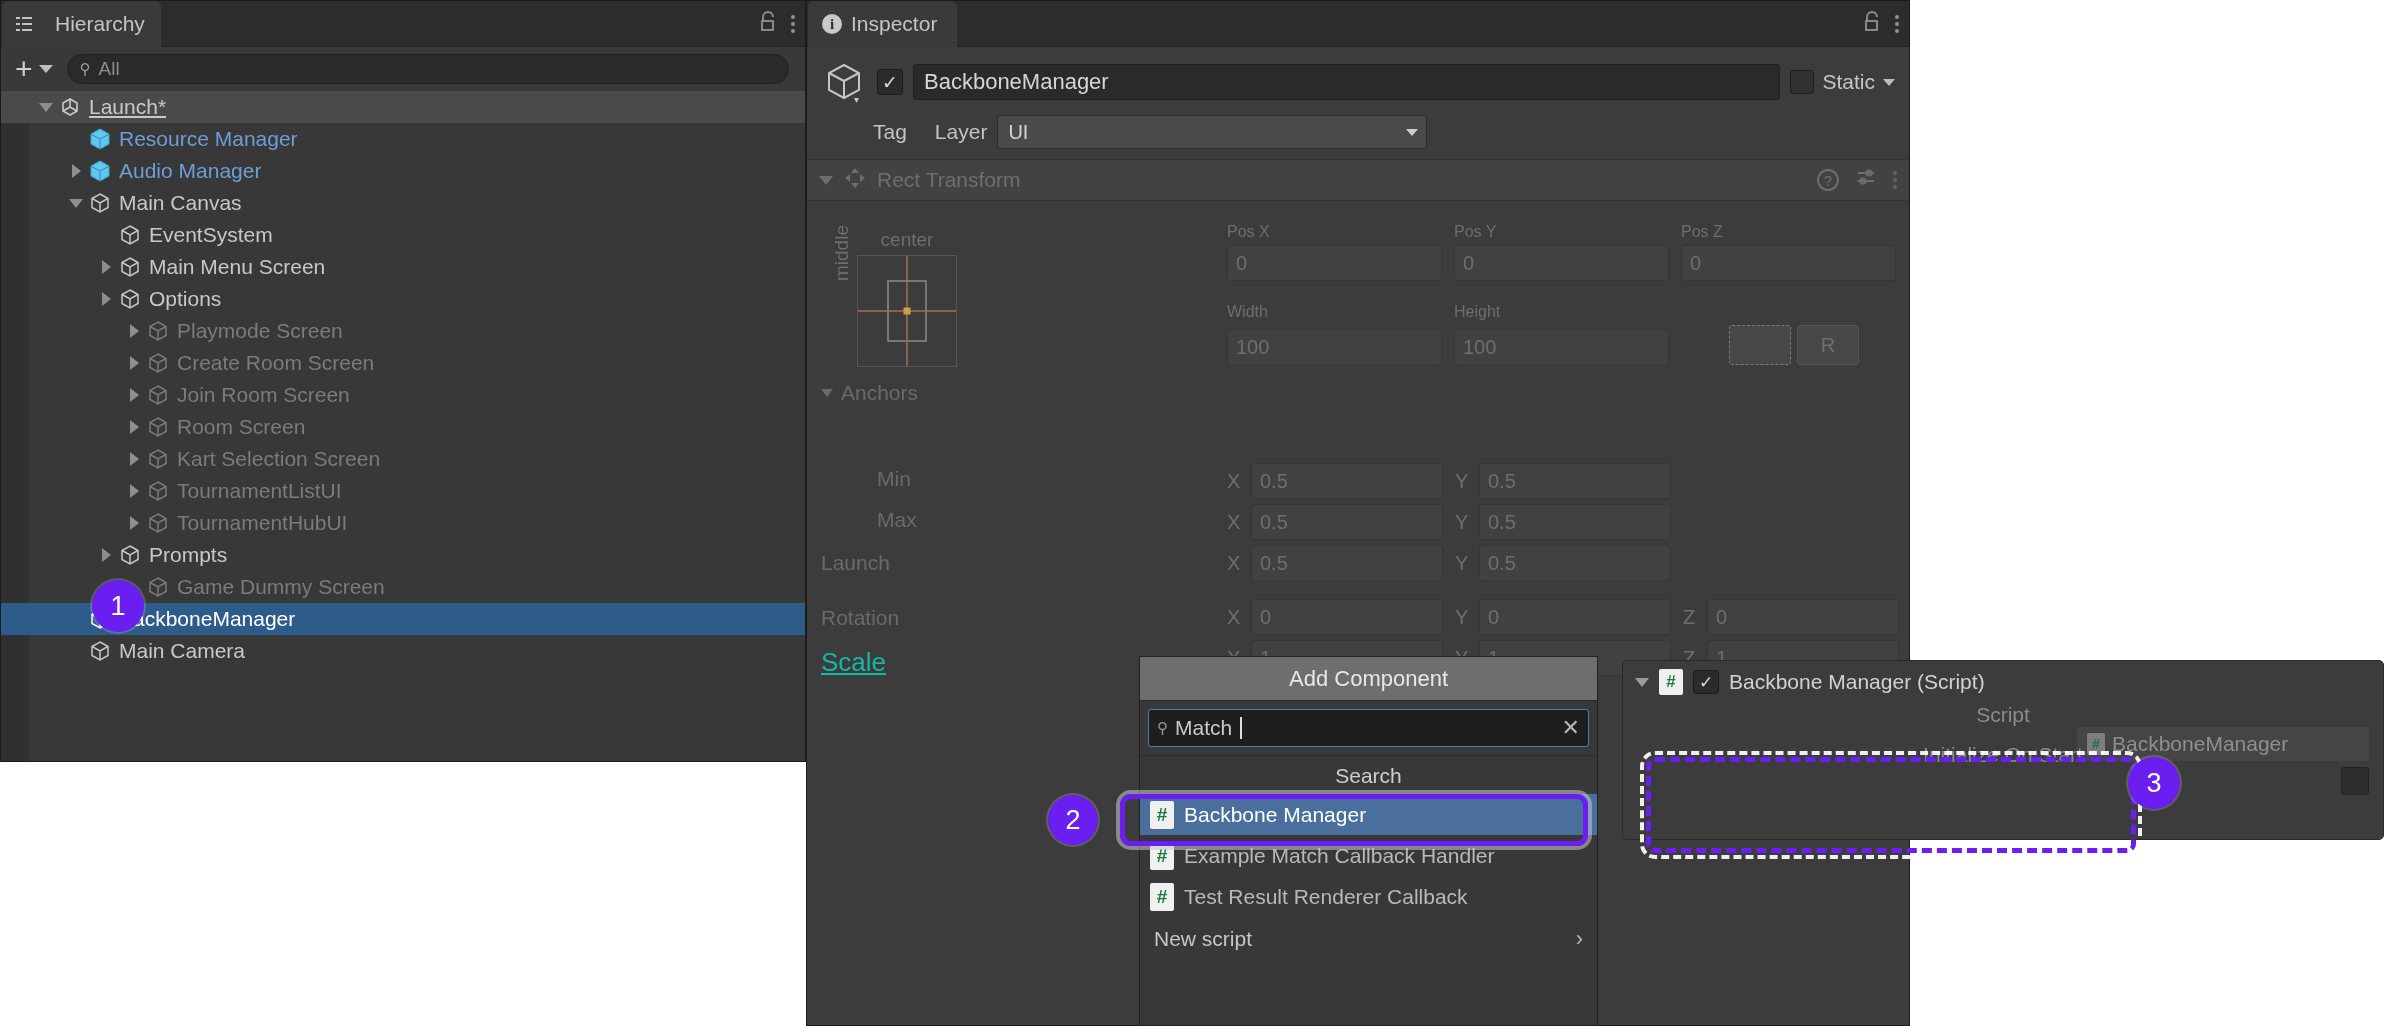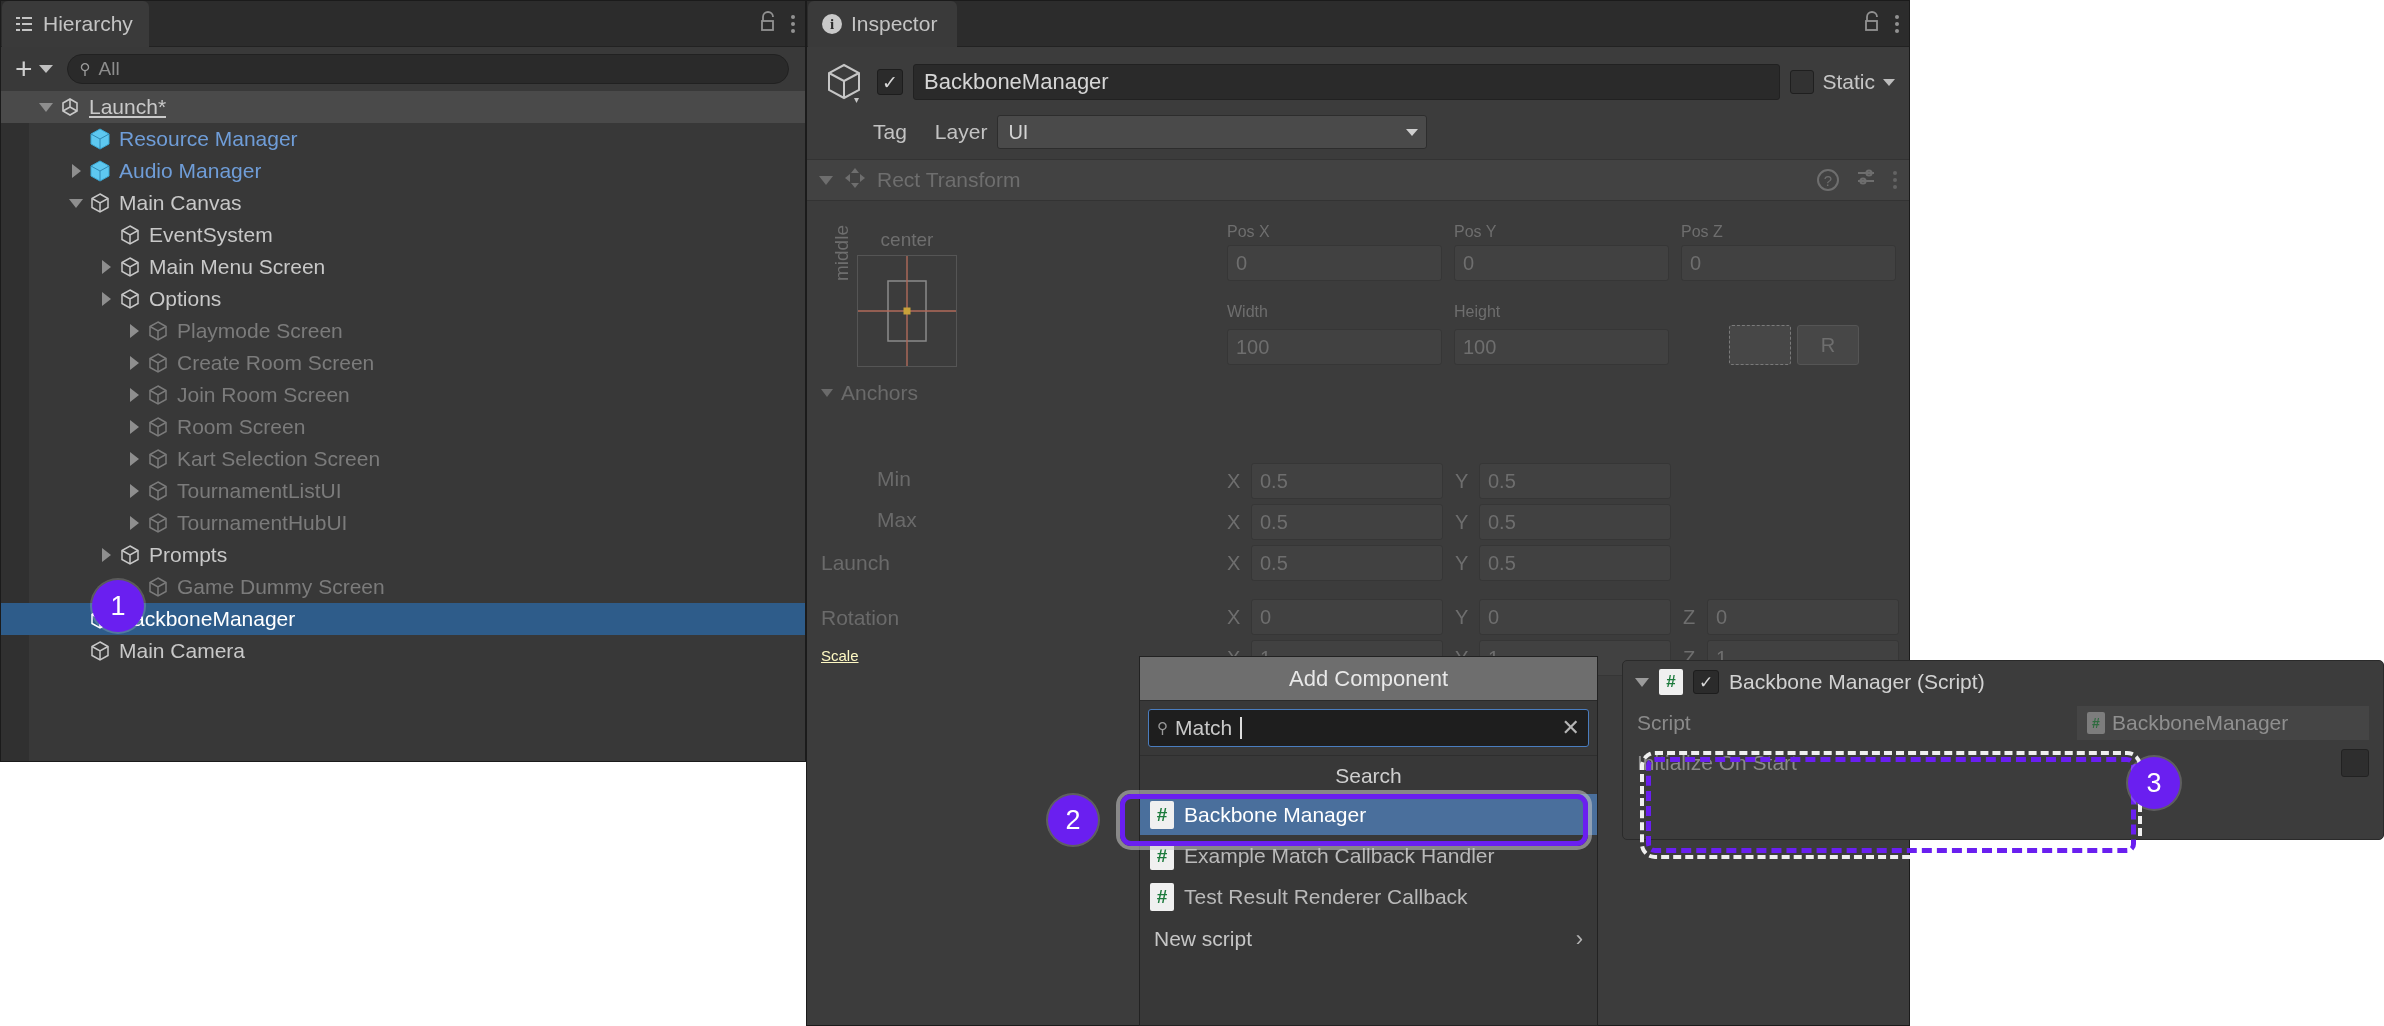--- a/index.html
+++ b/index.html
@@ -18,21 +18,21 @@
     background: #383838; border: 1px solid #1b1b1b;
   }
   .win-tabbar {
     position: relative; height: 46px; background: #2c2c2c;
     border-bottom: 1px solid #222;
   }
   .win-tab {
     position: absolute; left: 1px; top: 0; height: 46px;
     background: #3a3a3a; border-top-left-radius: 6px; border-top-right-radius: 6px;
     display: flex; align-items: center; padding: 0 16px 0 12px;
-    color: #c4c4c4; font-size: 21px;
+    color: #c4c4c4; font-size: 21px; gap: 12px;
   }
   .tab-icon { margin-right: 9px; display: inline-flex; }
   .win-tools { position: absolute; right: 10px; top: 0; height: 46px;
     display: flex; align-items: center; gap: 14px; }
   .lock-icon, .kebab { opacity: .75; }
   .kebab-dots { display:flex; flex-direction:column; gap:3px; align-items:center;}
   .kebab-dots i { width:4px;height:4px;border-radius:50%;background:#b4b4b4;display:block;}
 
   .h-toolbar { height: 44px; background:#393939; display:flex; align-items:center;
     padding: 0 10px; gap: 10px; }
@@ -147,21 +147,21 @@
      display:flex;align-items:center;justify-content:center;color:#1c7a3c;font-weight:bold;font-size:19px;flex:0 0 24px;}
   .newscript-row { height:44px; display:flex; align-items:center; padding:0 14px; color:#c6c6c6; font-size:21px;}
   .chev-r { margin-left:auto; color:#b3b3b3; font-size:22px;}
 
   
   #scriptpanel { position:absolute; left:1622px; top:660px; width:762px; height:180px;
      background:#3c3c3c; border:1px solid #2a2a2a; border-radius:5px;}
   .sp-head { height:42px; display:flex; align-items:center; gap:10px; padding:0 12px; color:#d2d2d2; font-size:21px;}
   .sp-tri { width:0;height:0;border-left:7px solid transparent;border-right:7px solid transparent;
       border-top:9px solid #9b9b9b;}
-  .sp-row { height:40px; display:flex; align-items:center; padding:0 14px; color:#8a8a8a; font-size:21px;}
+  .sp-row { height:40px; display:flex; align-items:center; padding:0 14px; color:#8a8a8a; font-size:21px;flex-direction:column;}
   .sp-row .val { margin-left:auto; display:flex; align-items:center; gap:8px; color:#8a8a8a;}
   .sp-objfield { background:#454545; height:34px; display:flex; align-items:center; gap:7px;
       padding:0 10px; min-width:292px; color:#8f8f8f; font-size:21px; }
   .mini-script { width:18px; height:22px; background:#7d7d7d; border-radius:2px;
      display:flex;align-items:center;justify-content:center;color:#2e6b3f;font-size:14px;font-weight:bold;}
   .sp-chk { width:28px;height:28px;background:#2e2e2e;border:1px solid #222;border-radius:3px;}
 
   
   .badge { position:absolute; border-radius:50%; background:#6a1ff0; color:#fff;
      display:flex; align-items:center; justify-content:center; font-size:27px; z-index:60;
@@ -606,21 +606,21 @@
           <span style="width:0;height:0;border-left:6px solid transparent;border-right:6px solid transparent;border-top:8px solid #6a6a6a;"></span>
           <span>Anchors</span>
         </div>
       </div>
 
       <div style="position:relative; padding-left:0;">
         <div style="position:absolute; left:70px; top:4px; color:#6a6a6a; font-size:21px;">Min</div>
         <div style="position:absolute; left:70px; top:45px; color:#6a6a6a; font-size:21px;">Max</div>
         <div style="position:absolute; left:14px; top:88px; color:#6a6a6a; font-size:21px;">Launch</div>
         <div style="position:absolute; left:14px; top:143px; color:#6a6a6a; font-size:21px;">Rotation</div>
-        <div style="position:absolute; left:14px; top:184px; color:#fef9c3; font-size:15px;text-decoration:underline;">Scale</div>
+        <div style="position:absolute; left:14px; top:184px; color:#14b8a6; font-size:26px;text-decoration:underline;">Scale</div>
 
         <div class="fieldgrid" style="padding-top:0;">
           <div class="fg-row">
             <div style="display:flex;align-items:center;gap:6px;">
               <span class="axis-lbl">X</span>
               <div class="fg-inp" style="width:192px">
                   <span>0.5</span>
                 </div>
             </div>
             <div style="display:flex;align-items:center;gap:6px;">

